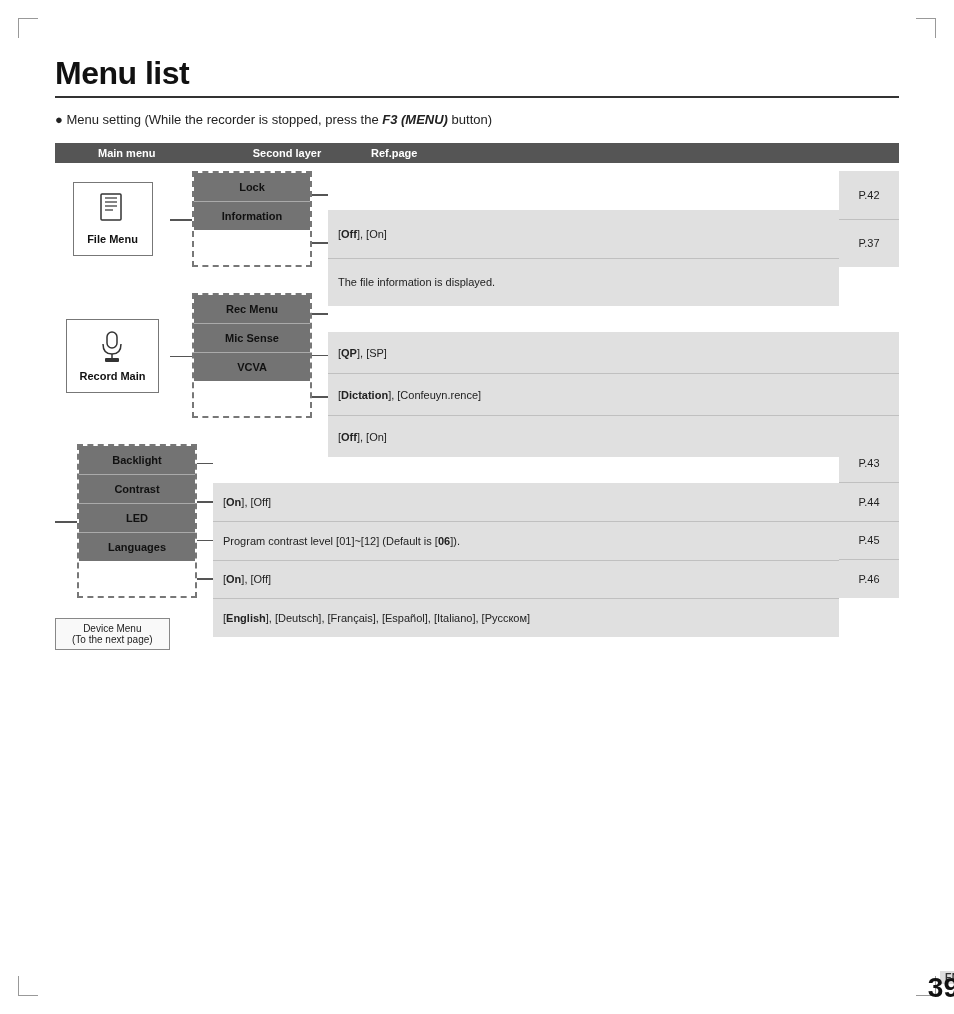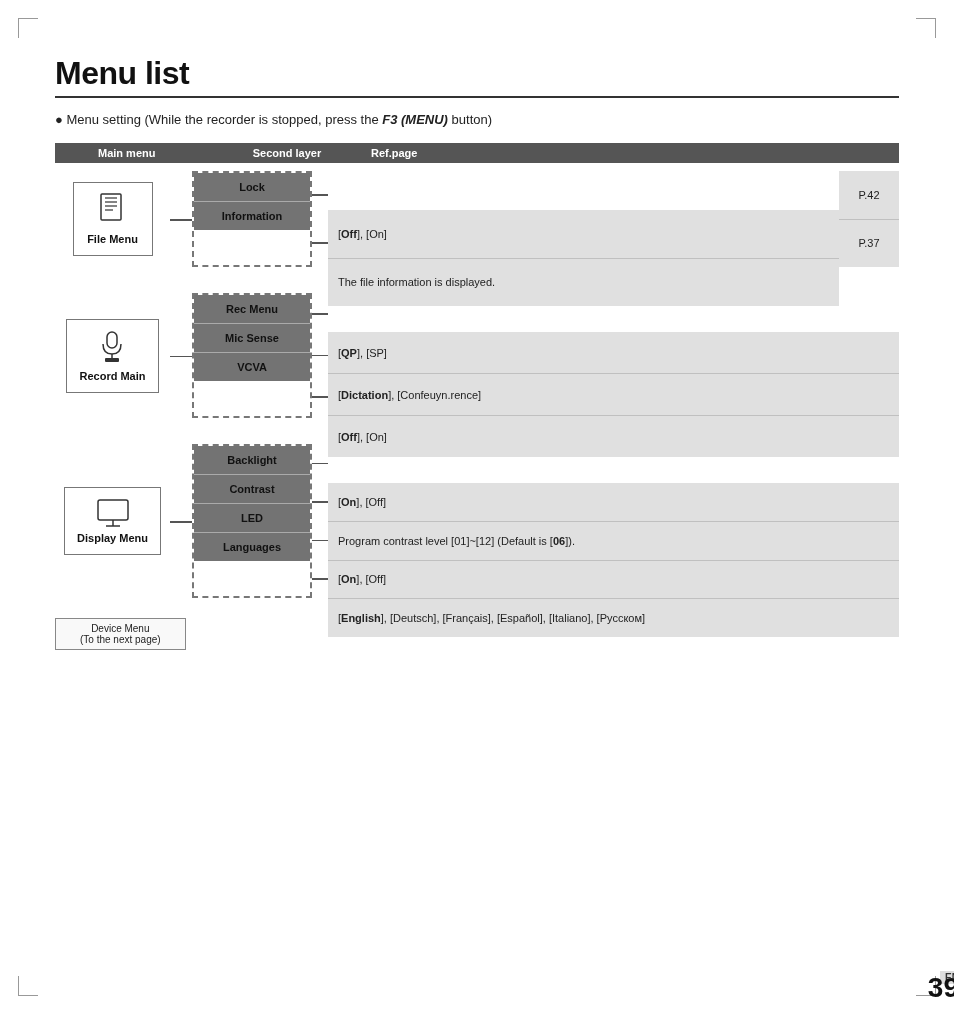--- a/index.html
+++ b/index.html
@@ -81,21 +81,21 @@
     .main-menu-label {
       font-size: 11px;
       font-weight: bold;
       color: #111;
     }
 
     
     .device-menu-note {
       border: 1px solid #888;
       display: inline-block;
-      padding: 4px 24px;
+      padding: 4px 16px;
       font-size: 10px;
       color: #222;
       text-align: center;
       margin-top: 6px;
       background: #f9f9f9;
     }
 
     
     .section-row {
       display: flex;
@@ -350,32 +350,20 @@
         <div class="setting-row">[<strong>QP</strong>], [SP]</div>
         <div class="setting-row">[<strong>Dictation</strong>], [Confeuyn.rence]</div>
         <div class="setting-row">[<strong>Off</strong>], [On]</div>
       </div>
     </div>
   </div>
 
   <div style="height:12px;"></div>
 
   <div class="section-row" style="min-height:152px;">
-    <div class="col-main" style="flex-direction:column;gap:0;">
-      <div class="main-menu-box">
-        <span class="icon-display">
-          <svg width="34" height="30" viewBox="0 0 34 30">
-            <rect x="2" y="2" width="30" height="20" rx="2" fill="none" stroke="#333" stroke-width="1.5"></rect>
-            <line x1="17" y1="22" x2="17" y2="28" stroke="#333" stroke-width="1.5"></line>
-            <line x1="10" y1="28" x2="24" y2="28" stroke="#333" stroke-width="1.5"></line>
-          </svg>
-        </span>
-        <span class="main-menu-label" style="font-size:11px;font-weight:bold;">Display Menu</span>
-      </div>
-    </div>
     <div class="col-connector">
       <div style="width:100%;height:1.5px;background:#555;position:absolute;top:50%;"></div>
     </div>
     <div class="col-second">
       <div class="second-col-dashed" style="height:100%;">
         <div class="sec-item">Backlight</div>
         <div class="sec-item">Contrast</div>
         <div class="sec-item">LED</div>
         <div class="sec-item">Languages</div>
       </div>
@@ -397,20 +385,28 @@
       </div>
     </div>
     <div class="col-settings">
       <div class="settings-col" style="height:100%;">
         <div class="setting-row">[<strong>On</strong>], [Off]</div>
         <div class="setting-row">Program contrast level [01]~[12] (Default is [<strong>06</strong>]).</div>
         <div class="setting-row">[<strong>On</strong>], [Off]</div>
         <div class="setting-row">[<strong>English</strong>], [Deutsch], [Français], [Español], [Italiano], [Русском]</div>
       </div>
     </div>
+    <div class="col-ref">
+      <div class="ref-col" style="height:100%;">
+        <div class="ref-row">P.43</div>
+        <div class="ref-row">P.44</div>
+        <div class="ref-row">P.45</div>
+        <div class="ref-row">P.46</div>
+      </div>
+    </div>
   </div>
 
   <div style="margin-top:6px;margin-left:0;">
     <div class="device-menu-note">
       Device Menu<br>(To the next page)
     </div>
   </div>
 
 </div>
 

